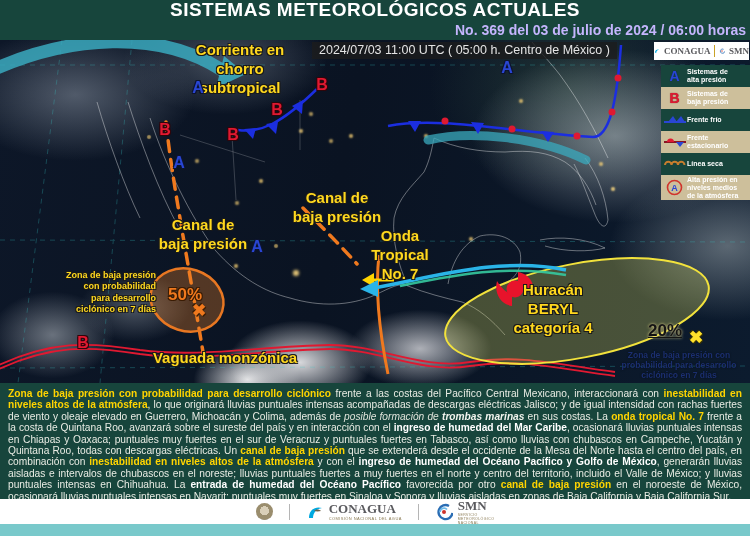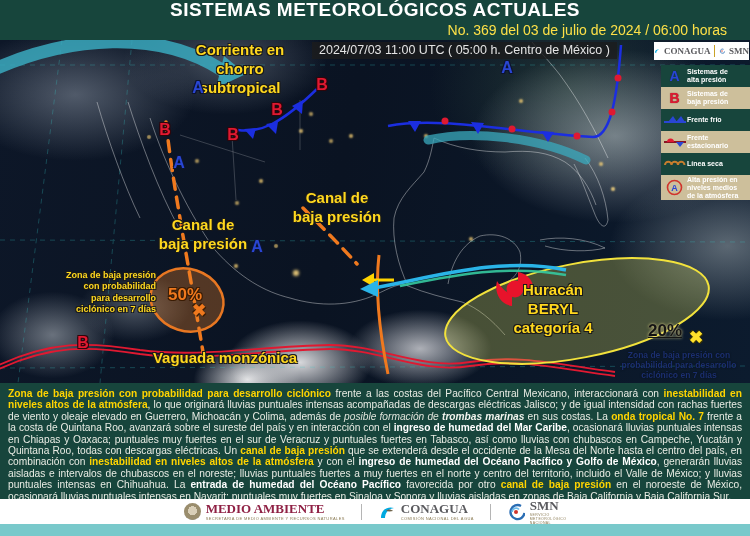--- a/index.html
+++ b/index.html
@@ -5,21 +5,21 @@
   * { margin:0; padding:0; box-sizing:border-box; }
   html,body { width:750px; height:536px; overflow:hidden; background:#fff;
     font-family:"Liberation Sans", sans-serif; }
   .stage { position:relative; width:750px; height:440px; background:#fff; }
 
   
   .hdr { position:absolute; left:0; top:0; width:750px; height:22px; background:#17453c;
     color:#fff; font-weight:800; font-size:19px; letter-spacing:.5px; text-align:center;
     line-height:20px; overflow:hidden; }
   .subhdr { position:absolute; left:0; top:22px; width:750px; height:18px; background:#17453c;
-    color:#fde047; font-weight:400; font-size:14px; text-align:right; padding-right:23px;
+    color:#c4b5fd; font-weight:700; font-size:14px; text-align:right; padding-right:4px;
     line-height:17px; }
 
   
   .map { position:absolute; left:0; top:40px; width:750px; height:343px; overflow:hidden;
     background:
       radial-gradient(ellipse 230px 140px at 82% 28%, rgba(198,206,210,.55), transparent 62%),
       radial-gradient(ellipse 190px 120px at 97% 60%, rgba(188,198,200,.45), transparent 62%),
       radial-gradient(ellipse 200px 110px at 10% 16%, rgba(148,158,172,.5), transparent 60%),
       radial-gradient(ellipse 170px 90px at 30% 6%, rgba(138,148,162,.45), transparent 60%),
       radial-gradient(ellipse 200px 150px at 76% 14%, rgba(58,88,70,.45), transparent 70%),
@@ -262,20 +262,23 @@
 de la atmósfera</span>
       </div>
     </div>
 
     <div class="maplabel" style="left:186px;top:1px;width:108px">Corriente en
 chorro subtropical</div>
     <div class="maplabel" style="left:152px;top:176px;width:102px">Canal de
 baja presión</div>
     <div class="maplabel" style="left:286px;top:149px;width:102px">Canal de
 baja presión</div>
+    <div class="maplabel" style="left:368px;top:187px;width:64px">Onda
+Tropical
+No. 7</div>
     <div class="maplabel" style="left:504px;top:241px;width:98px">Huracán
 BERYL
 categoría 4</div>
     <div class="maplabel" style="left:152px;top:309px;width:146px">Vaguada monzónica</div>
     <div class="maplabel zone50-label">Zona de  baja presión
 con probabilidad
 para desarrollo
 ciclónico en 7 días</div>
     <div class="pct50">50%</div>
     <span class="x-orange">✖</span>
@@ -294,24 +297,20 @@
     <span class="letterB" style="left:277px;top:70px">B</span>
     <span class="letterB" style="left:322px;top:45px">B</span>
     <span class="letterB" style="left:83px;top:303px">B</span>
   </div>
 
   <div class="bulletin"><span class="seg-hl">Zona de baja presión con probabilidad para desarrollo ciclónico</span><span> frente a las costas del Pacífico Central Mexicano, interaccionará con </span><span class="seg-hl">inestabilidad en niveles altos de la atmósfera</span><span>, lo que originará lluvias puntuales intensas acompañadas de descargas eléctricas Jalisco; y de igual intensidad con rachas fuertes de viento y oleaje elevado en Guerrero, Michoacán y Colima, además de </span><span class="seg-i">posible formación de </span><span class="seg-bi">trombas marinas</span><span> en sus costas. La </span><span class="seg-hl">onda tropical No. 7</span><span> frente a la costa de Quintana Roo, avanzará sobre el sureste del país y en interacción con el </span><span class="seg-b">ingreso de humedad del Mar Caribe</span><span>, ocasionará lluvias puntuales intensas en Chiapas y Oaxaca; puntuales muy fuertes en el sur de Veracruz y puntuales fuertes en Tabasco, así como lluvias con chubascos en Campeche, Yucatán y Quintana Roo, todas con descargas eléctricas. Un </span><span class="seg-hl">canal de baja presión</span><span> que se extenderá desde el occidente de la Mesa del Norte hasta el centro del país, en combinación con </span><span class="seg-hl">inestabilidad en niveles altos de la atmósfera</span><span> y con el </span><span class="seg-b">ingreso de humedad del Océano Pacífico y Golfo de México</span><span>, generarán lluvias aisladas e intervalos de chubascos en el noreste; lluvias puntuales fuertes a muy fuertes en el norte y centro del territorio, incluido el Valle de México; y lluvias puntuales intensas en Chihuahua. La </span><span class="seg-b">entrada de humedad del Océano Pacífico</span><span> favorecida por otro </span><span class="seg-hl">canal de baja presión</span><span> en el noroeste de México, ocasionará lluvias puntuales intensas en Nayarit; puntuales muy fuertes en Sinaloa y Sonora y lluvias aisladas en zonas de Baja California y Baja California Sur.</span></div>
 
   <div class="footer">
     <div class="agency">
       <span class="eagle"></span>
-      <div>
-        <div class="agency-name maroon">MEDIO AMBIENTE</div>
-        <div class="agency-sub">SECRETARÍA DE MEDIO AMBIENTE Y RECURSOS NATURALES</div>
-      </div>
     </div>
     <span class="fdiv"></span>
     <div class="agency">
       <svg width="18" height="18" viewBox="0 0 18 18">
         <path d="M3,15 C3,7 9,3 16,5 C10,6 7,10 7,15 Z" fill="#00a9e0"></path>
         <path d="M8,8 C10,6 13,6 15,8 C13,8.5 10,8.5 8,8 Z" fill="#6e6248"></path>
         </svg>
       <div>
         <div class="agency-name gray">CONAGUA</div>
         <div class="agency-sub">COMISIÓN NACIONAL DEL AGUA</div>

